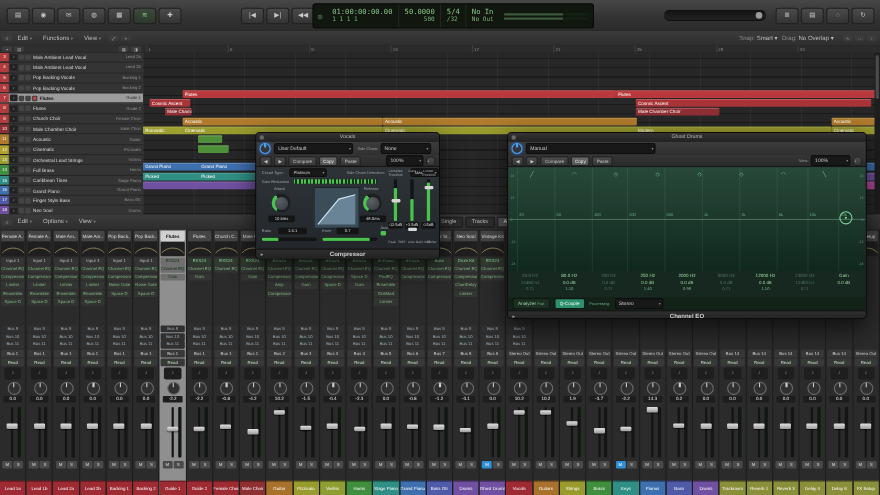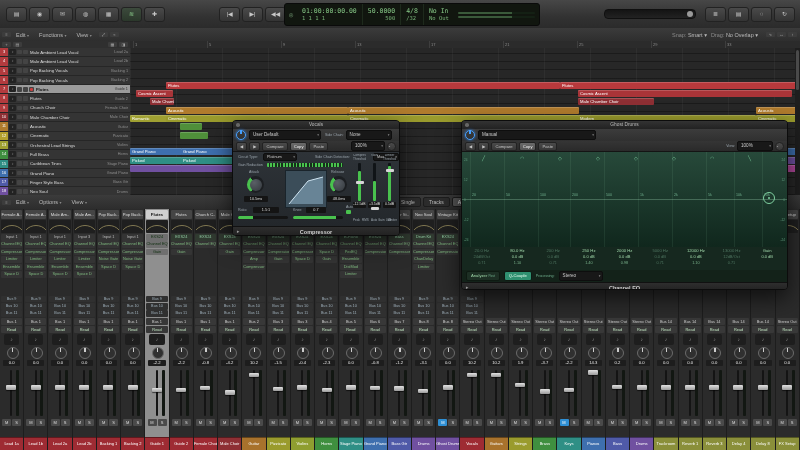--- a/index.html
+++ b/index.html
@@ -184,21 +184,21 @@
       <div class="lcd-gear">◎</div>
       <div class="col">
         <div class="v1">01:00:00:00.00</div>
         <div class="v2">1 1 1 1</div>
       </div>
       <div class="col" style="text-align:right;">
         <div class="v1">50.0000</div>
         <div class="v2">500</div>
       </div>
       <div class="col">
-        <div class="v1">4/8</div>
+        <div class="v1">5/4</div>
         <div class="v2">/32</div>
       </div>
       <div class="col" style="border-right:none;">
         <div class="v1">No In</div>
         <div class="v2">No Out</div>
       </div>
       <div class="lcd-meter">
           <i></i>
           <i></i>
         </div>

